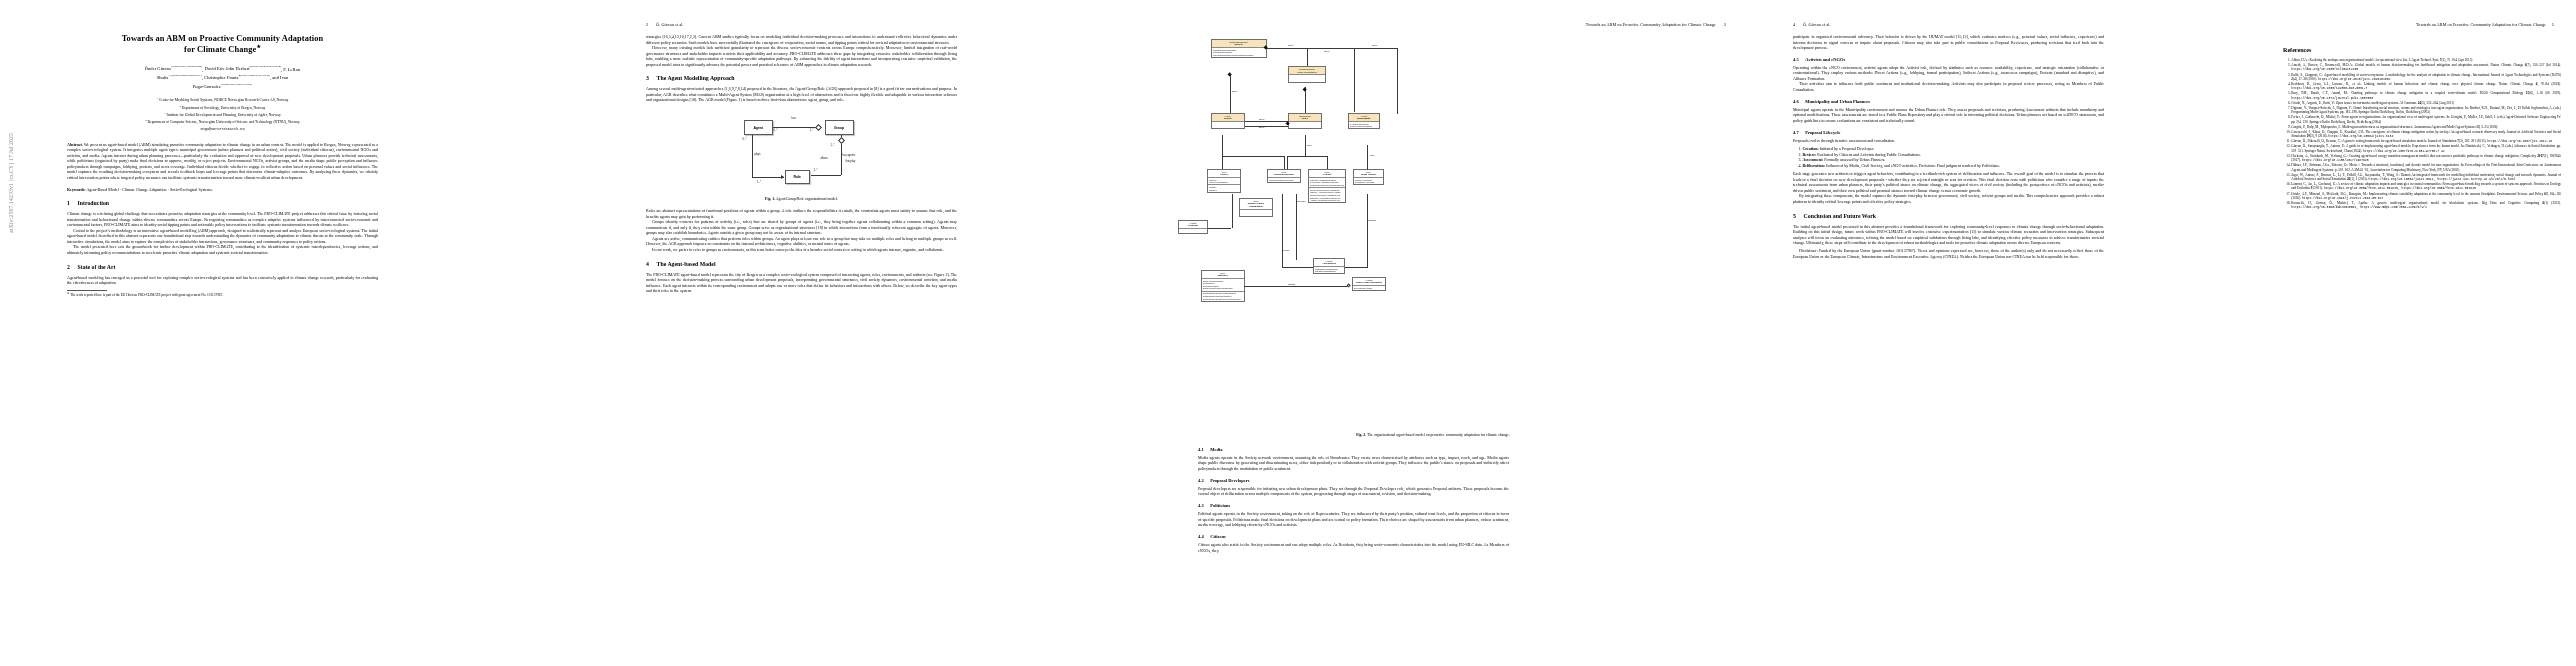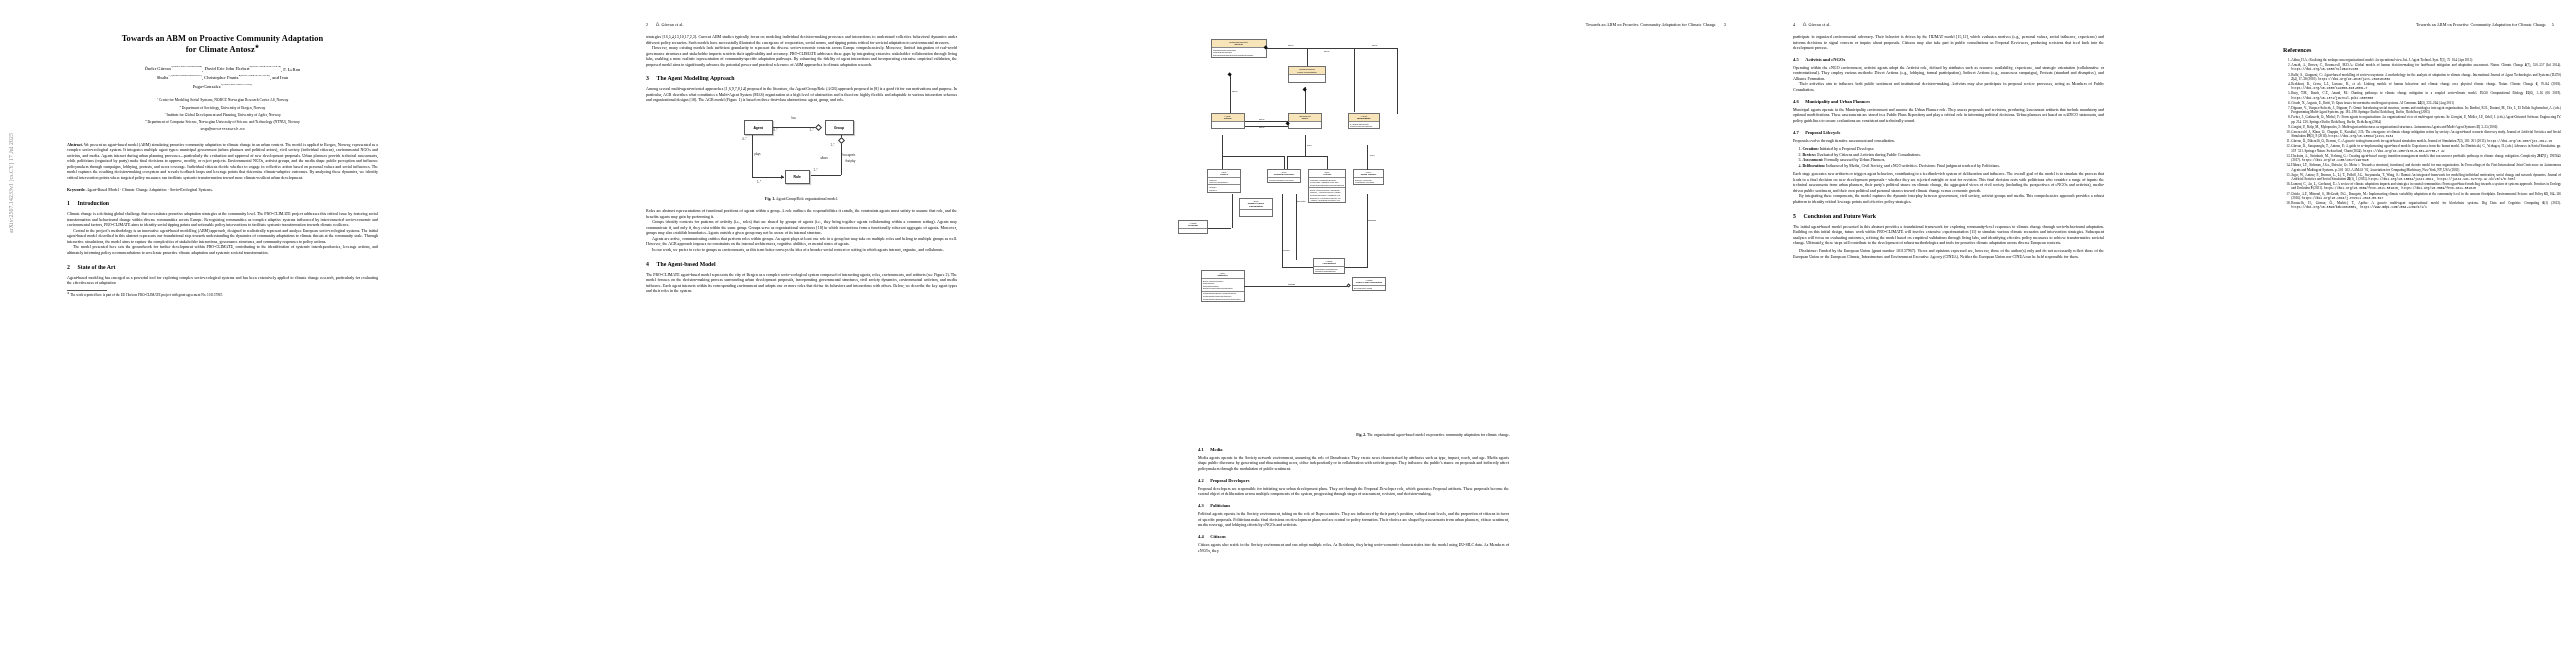--- a/index.html
+++ b/index.html
@@ -118,21 +118,21 @@
 
 <div class="spread">
 
   <div class="page p1">
 
     <div class="arxiv">arXiv:2507.14233v1  [cs.CY]  17 Jul 2025</div>
 
     <div class="body-col" style="left:67px; top:33px; width:311px;">
       <h1 class="title">
         <span>Towards an ABM on Proactive Community Adaptation</span><br>
-        <span>for Climate Antosz</span><sup style="font-size:5px;">★</sup>
+        <span>for Climate Change</span><sup style="font-size:5px;">★</sup>
       </h1>
 
       <div class="authors">
         <span><span>Önder Gürcan</span><sup>1[0000−0001−6982−5658]</sup></span>,
         <span><span>David Eric John Herbert</span><sup>2[0000−0002−9551−6514]</sup></span>, F. LeRon<br>
         Shults<sup>1,3[0000−0002−0588−6977]</sup>,
         <span><span>Christopher Frantz</span><sup>4[0000−0002−6105−8738]</sup></span>, and Ivan<br>
         Puga-Gonzalez<sup>1[0000−0003−2510−6760]</sup>
       </div>
 

